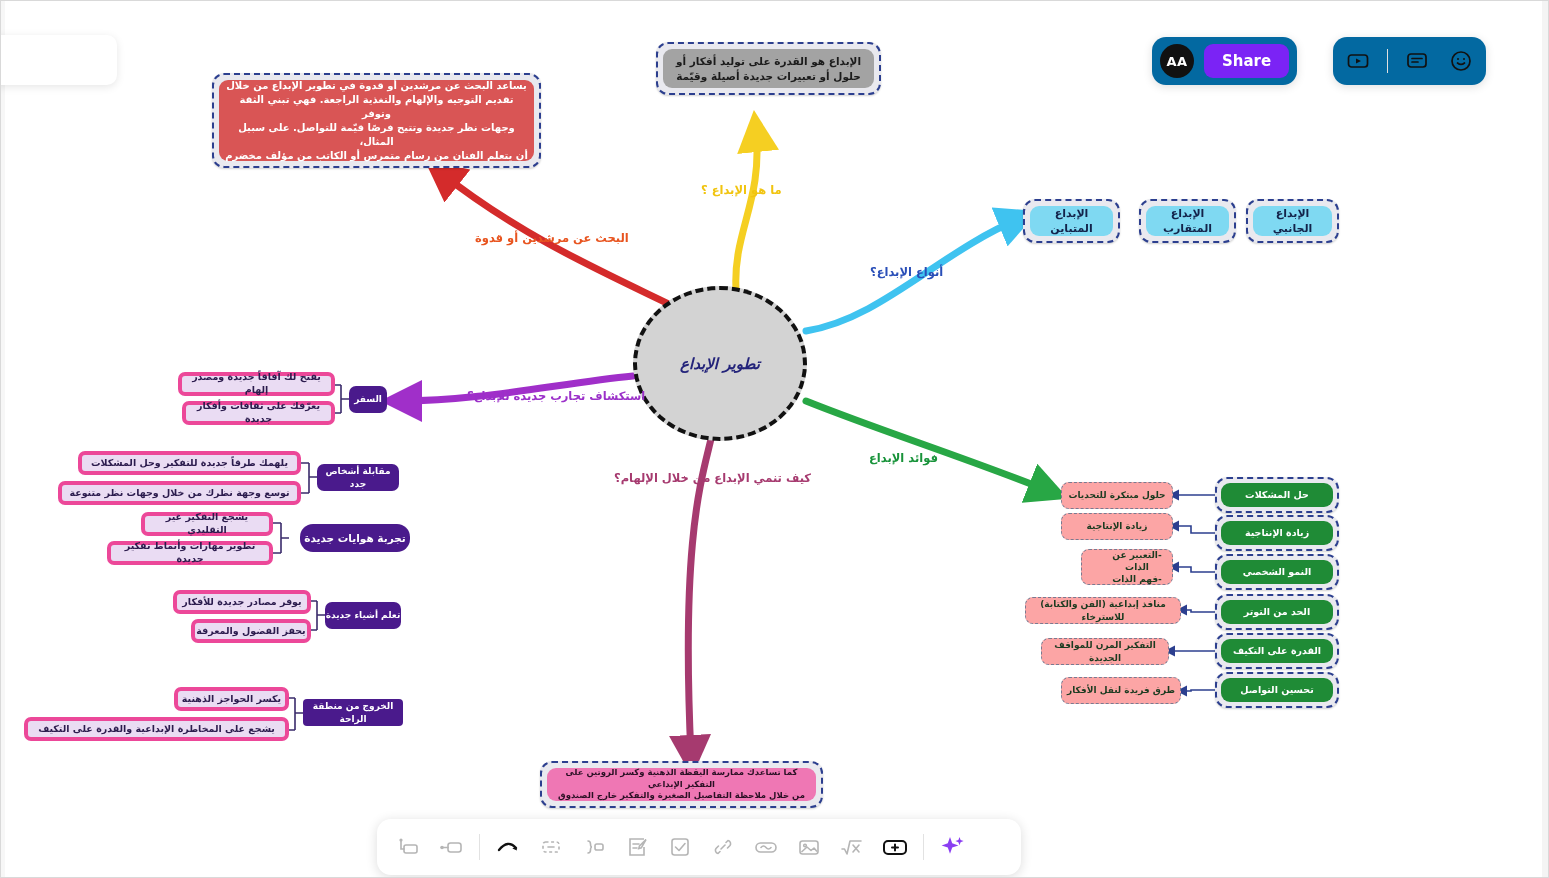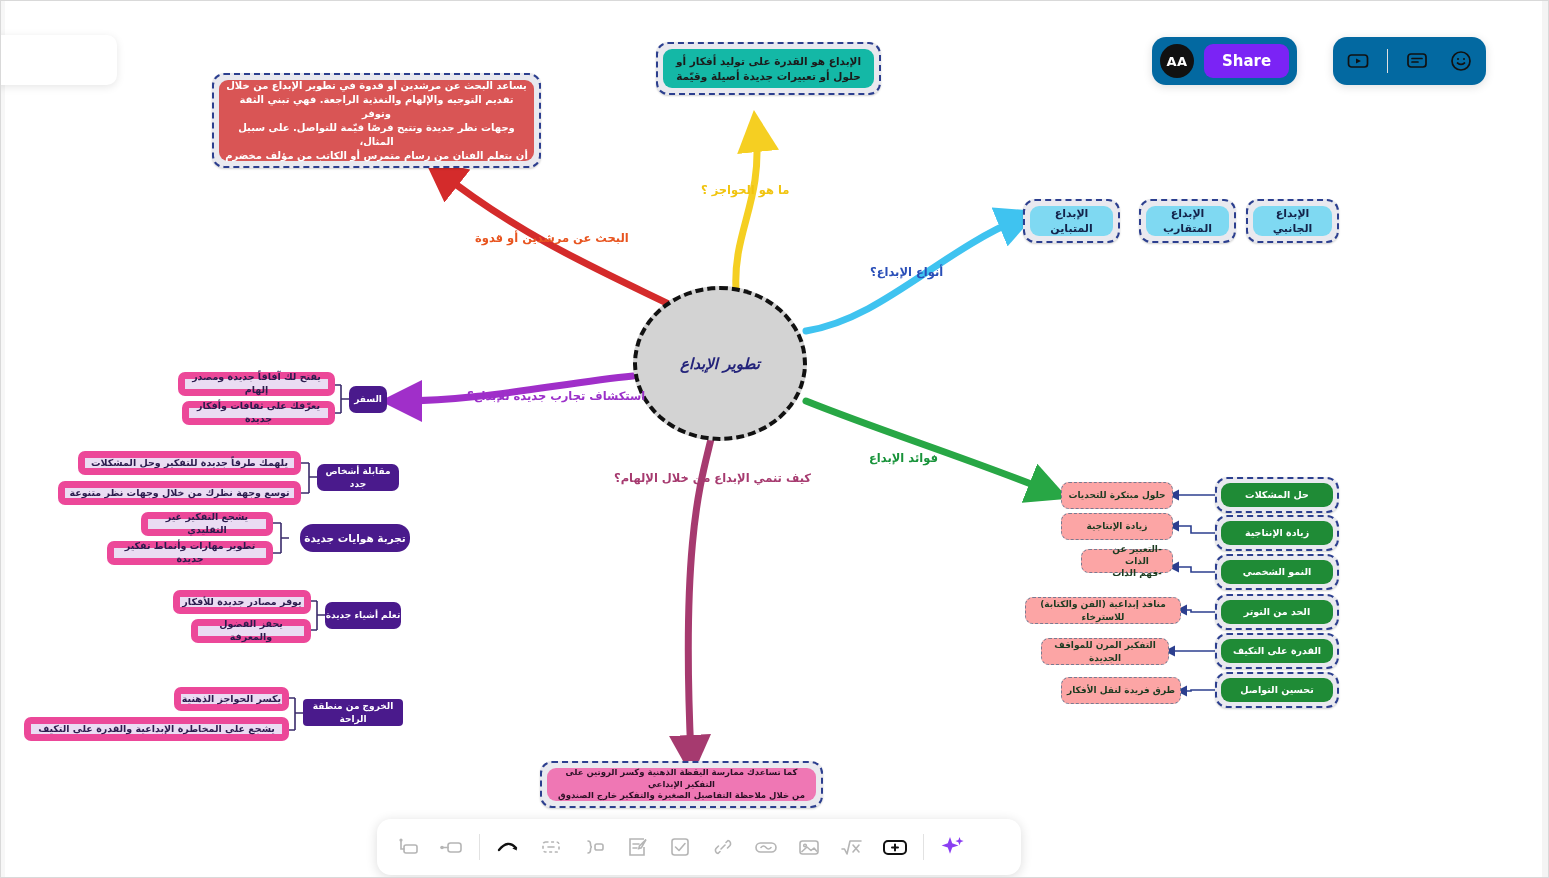--- a/index.html
+++ b/index.html
@@ -62,27 +62,27 @@
   
   .blabel {
     position: absolute;
     direction: rtl;
     font-size: 11.5px;
     font-weight: bold;
     white-space: nowrap;
   }
 
   
-  .box-yellow { background:#14b8a6; color:#1b1b1b; }
+  .box-yellow { background:#a3a3a3; color:#1b1b1b; }
   .box-red    { background:#d95555; color:#ffffff; }
   .box-cyan   { background:#7fd9f2; color:#13234a; }
   .box-green-dark { background:#1f8b36; color:#ffffff; }
   .box-green-light{ background:#fca5a5; color:#1b3b20; border:1px dashed #7a7a90; border-radius:8px;}
   .box-purple-dark{ background:#4a1a8c; color:#ffffff; }
-  .box-purple-light{ background:#eadcf3; color:#2b1b4d; border:7px solid #ec4899; border-radius:7px;}
+  .box-purple-light{ background:#eadcf3; color:#2b1b4d; border:4px solid #ec4899; border-radius:7px;}
   .box-pink   { background:#f49ac1; color:#2a1024; }
   .box-magenta{ background:#ef77b4; color:#2a1024; }
 
   .inner {
     position:absolute;
     border-radius:9px;
     display:flex; align-items:center; justify-content:center;
     text-align:center;
     direction:rtl;
     font-weight:bold;
@@ -203,21 +203,21 @@
       <path d="M316,476 L308,476 M308,462 L308,492 M308,462 L300,462 M308,492 L300,492" stroke="#3a2b6b" stroke-width="1.6" fill="none"></path>
       <path d="M288,537 L280,537 M280,522 L280,552 M280,522 L272,522 M280,552 L272,552" stroke="#3a2b6b" stroke-width="1.6" fill="none"></path>
       <path d="M324,614 L316,614 M316,600 L316,629 M316,600 L310,600 M316,629 L310,629" stroke="#3a2b6b" stroke-width="1.6" fill="none"></path>
       <path d="M302,712 L294,712 M294,697 L294,729 M294,697 L288,697 M294,729 L288,729" stroke="#3a2b6b" stroke-width="1.6" fill="none"></path>
     </svg>
 
     <div id="center-node">
       <span>تطوير الإبداع</span>
     </div>
 
-    <div class="blabel" style="left:700px; top:182px; color:#f1c40f;">ما هو الحواجز ؟</div>
+    <div class="blabel" style="left:700px; top:182px; color:#f1c40f;">ما هو الإبداع ؟</div>
     <div class="blabel" style="left:474px; top:230px; color:#e8541f;">البحث عن مرشدين أو قدوة</div>
     <div class="blabel" style="left:869px; top:264px; color:#2a4fb8;">أنواع الإبداع؟</div>
     <div class="blabel" style="left:868px; top:450px; color:#18933a;">فوائد الإبداع</div>
     <div class="blabel" style="left:466px; top:388px; color:#9b30c9;">استكشاف تجارب جديدة للإبداع؟</div>
     <div class="blabel" style="left:613px; top:470px; color:#a63a6f;">كيف تنمي الإبداع من خلال الإلهام؟</div>
 
     <div class="outer dashed-blue" style="left:655px; top:41px; width:225px; height:53px;">
       <div class="inner box-yellow" style="left:5px; top:5px; right:5px; bottom:5px; font-size:10.5px;">الإبداع هو القدرة على توليد أفكار أو
 حلول أو تعبيرات جديدة أصيلة وقيّمة</div>
     </div>
@@ -253,21 +253,21 @@
     </div>
     <div class="outer dashed-blue" style="left:1214px; top:632px; width:124px; height:36px;">
       <div class="inner box-green-dark" style="left:4px; top:4px; right:4px; bottom:4px; font-size:9.5px;">القدرة على التكيف</div>
     </div>
     <div class="outer dashed-blue" style="left:1214px; top:671px; width:124px; height:36px;">
       <div class="inner box-green-dark" style="left:4px; top:4px; right:4px; bottom:4px; font-size:9.5px;">تحسين التواصل</div>
     </div>
 
     <div class="node box-green-light" style="left:1060px; top:481px; width:112px; height:27px; font-size:9px;">حلول مبتكرة للتحديات</div>
     <div class="node box-green-light" style="left:1060px; top:512px; width:112px; height:27px; font-size:9px;">زيادة الإنتاجية</div>
-    <div class="node box-green-light" style="left:1080px; top:548px; width:92px; height:24px; font-size:9px;padding-left:20px;">-التعبير عن الذات
+    <div class="node box-green-light" style="left:1080px; top:548px; width:92px; height:36px; font-size:9px;padding-left:20px;">-التعبير عن الذات
 -فهم الذات</div>
     <div class="node box-green-light" style="left:1024px; top:596px; width:156px; height:27px; font-size:9px;">منافذ إبداعية (الفن والكتابة) للاسترخاء</div>
     <div class="node box-green-light" style="left:1040px; top:637px; width:128px; height:27px; font-size:9px;">التفكير المرن للمواقف الجديدة</div>
     <div class="node box-green-light" style="left:1060px; top:676px; width:120px; height:27px; font-size:9px;">طرق فريدة لنقل الأفكار</div>
 
     <div class="node box-purple-dark" style="left:348px; top:385px; width:38px; height:27px; font-size:9px; border-radius:7px;">السفر</div>
     <div class="node box-purple-dark" style="left:316px; top:463px; width:82px; height:27px; font-size:9px; border-radius:7px;">مقابلة أشخاص جدد</div>
     <div class="node box-purple-dark" style="left:299px; top:523px; width:110px; height:28px; font-size:10.5px; border-radius:13px;">تجربة هوايات جديدة</div>
     <div class="node box-purple-dark" style="left:324px; top:601px; width:76px; height:27px; font-size:9px; border-radius:7px;">تعلم أشياء جديدة</div>
     <div class="node box-purple-dark" style="left:302px; top:698px; width:100px; height:27px; font-size:9px; border-radius:4px;">الخروج من منطقة الراحة</div>

